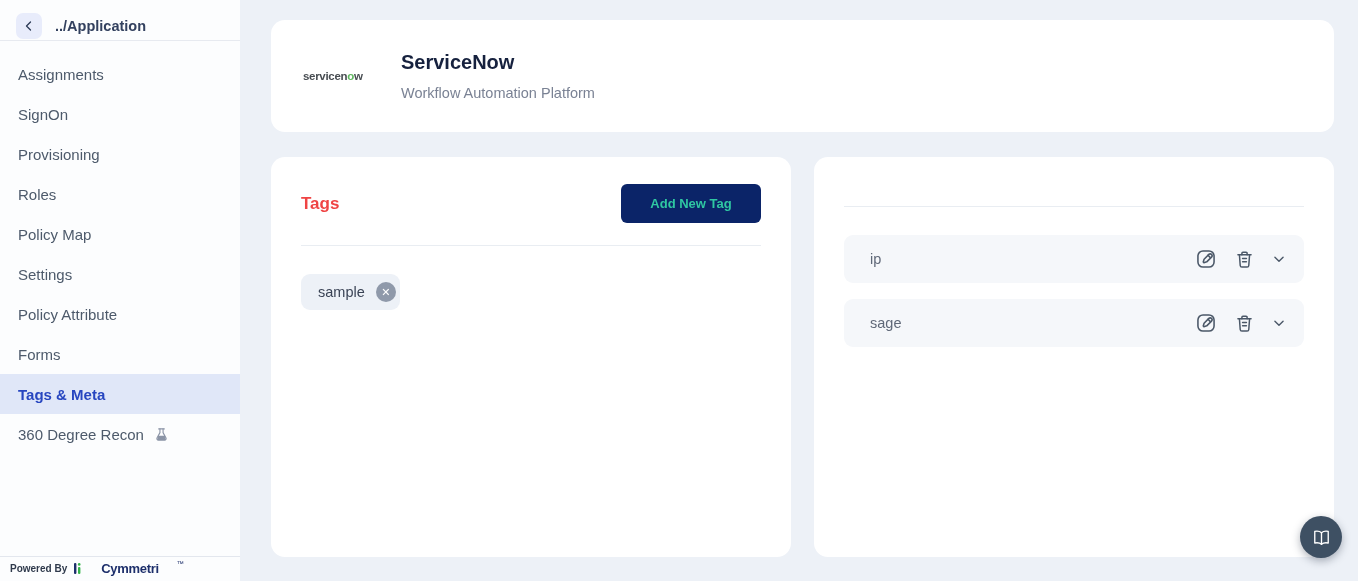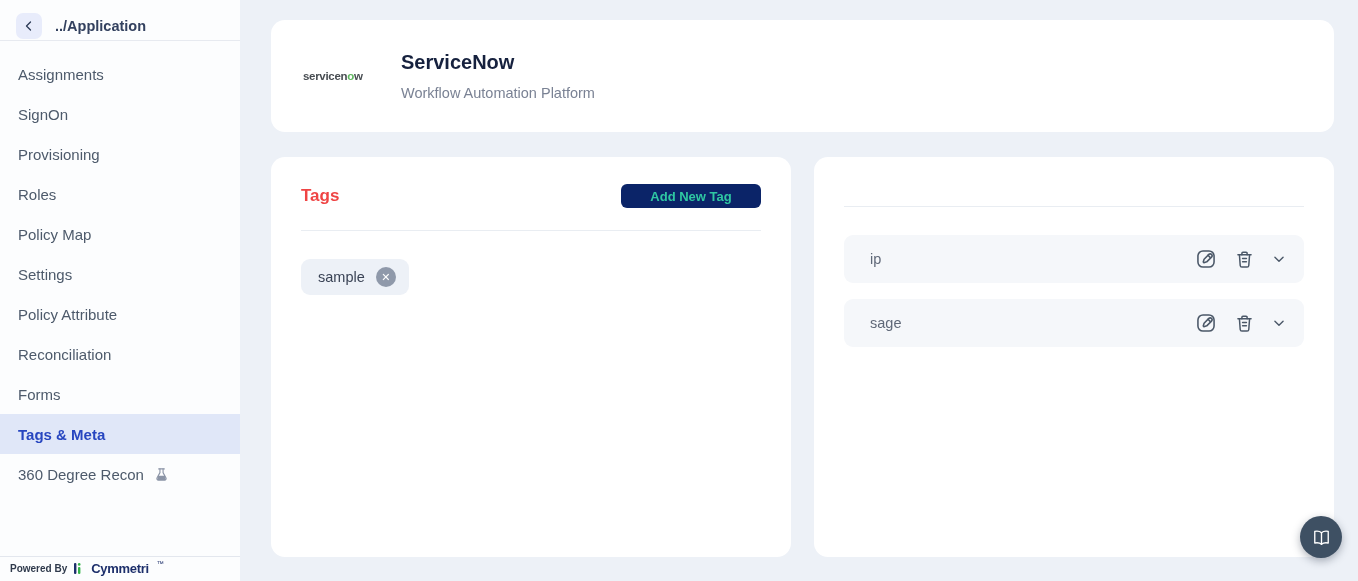--- a/index.html
+++ b/index.html
@@ -40,21 +40,21 @@
     background:#e0e7f8; color:#2746c0; font-weight:700;
   }
   .flask { color:#8b94a6; margin-left:2px; }
   .sidebar-footer {
     margin-top:auto;
     border-top:1px solid #e3e7ee;
     padding:4px 10px 5px 10px;
     display:flex; align-items:center; gap:7px;
   }
   .powered-by { font-size:10px; font-weight:700; color:#2f3a4c; }
-  .cymmetri { display:flex; align-items:flex-start; gap:8px; }
+  .cymmetri { display:flex; align-items:flex-start; gap:18px; }
   .cymmetri-text { font-size:13px; font-weight:800; color:#1d2f6b; letter-spacing:-0.3px; }
   .cymmetri-tm { font-size:7px; color:#1d2f6b; margin-top:-1px; }
 
   
   .main {
     position:absolute; left:240px; right:0; top:0; bottom:0;
     padding:20px 24px 24px 31px;
     background:#edf1f7;
   }
   .card { background:#fff; border-radius:14px; }
@@ -69,32 +69,32 @@
   }
   .logo-green { color:#5fb75f; }
   .app-title { font-size:20px; font-weight:700; color:#16213e; margin-bottom:11px; }
   .app-subtitle { font-size:14.5px; color:#7a8294; }
 
   .panels { display:flex; gap:23px; margin-top:25px; height:400px; }
   .panel { flex:1; padding:27px 30px; display:flex; flex-direction:column; }
   .panel-header { display:flex; align-items:center; justify-content:space-between; }
   .panel-title { font-size:17px; font-weight:700; color:#ef4444; }
   .navy-btn {
-    width:140px; height:24px; border:none; border-radius:6px;
+    width:140px; height:39px; border:none; border-radius:6px;
     background:#0b2468; color:#2fc7a2;
     font-family:"Liberation Sans", sans-serif;
     font-size:13px; font-weight:700; cursor:pointer;
   }
   .panel-divider { height:1px; background:#e9edf2; margin-top:22px; }
 
   .tag-chip {
     margin-top:28px;
     display:inline-flex; align-items:center; gap:11px;
     align-self:flex-start;
-    padding:8px 13px 8px 17px;
+    padding:8px 4px 8px 17px;
     background:#edf1f7; border-radius:9px;
   }
   .tag-label { font-size:14.5px; color:#3a4355; }
   .tag-close {
     width:20px; height:20px; border-radius:50%;
     background:#8f99aa; color:#fff; border:none; cursor:pointer;
     display:flex; align-items:center; justify-content:center;
     font-size:11px; line-height:1;
   }
 
@@ -150,23 +150,20 @@
         <span>Roles</span>
       </div>
     <div class="nav-item">
         <span>Policy Map</span>
       </div>
     <div class="nav-item">
         <span>Settings</span>
       </div>
     <div class="nav-item">
         <span>Policy Attribute</span>
-      </div>
-    <div class="nav-item">
-        <span>Reconciliation</span>
       </div>
     <div class="nav-item">
         <span>Forms</span>
       </div>
     <div class="nav-item selected">
         <span>Tags &amp; Meta</span>
       </div>
     <div class="nav-item">
       <span>360 Degree Recon</span>
       <span class="flask" style="display:flex">

